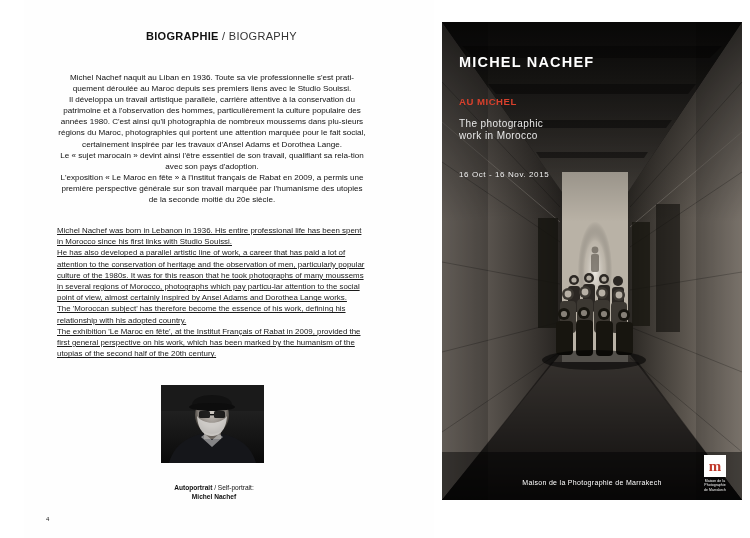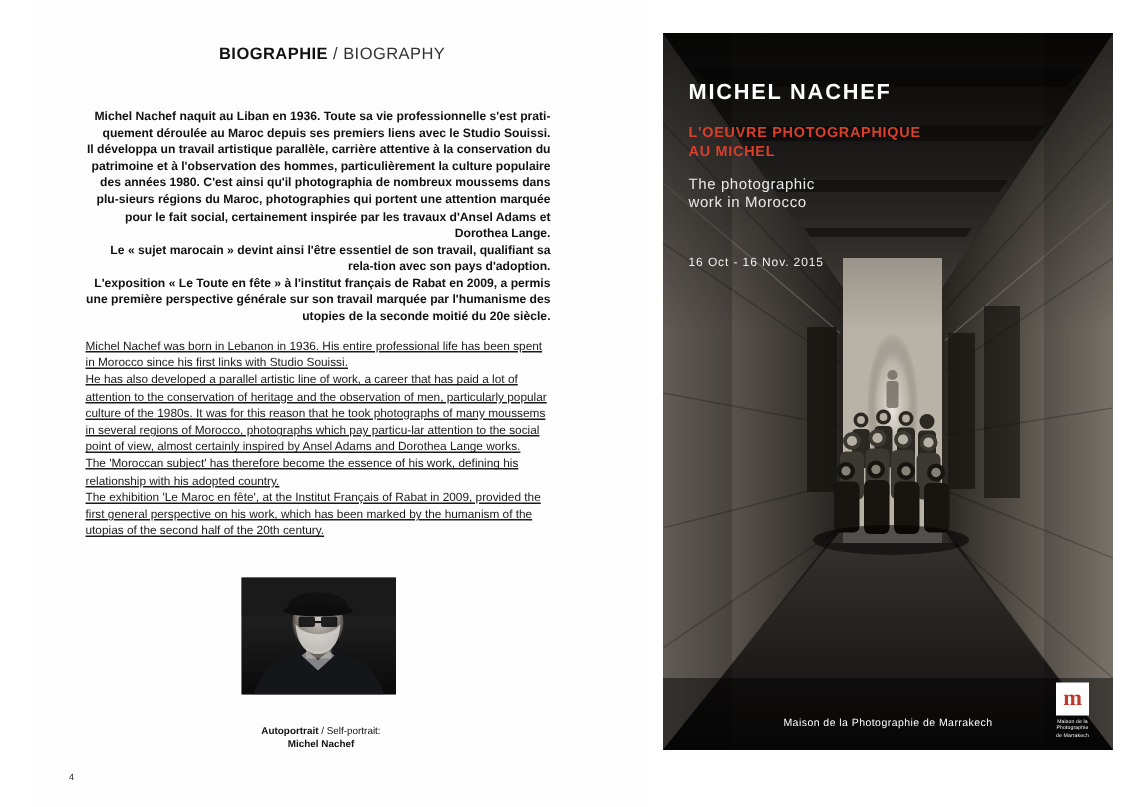--- a/index.html
+++ b/index.html
@@ -45,22 +45,22 @@
   .text-col {
     position: absolute;
     left: 33px;
     width: 310px;
     color: #111;
   }
   .fr-block {
     top: 72px;
     font-size: 8.1px;
     line-height: 11.1px;
-    font-weight: bold;
-    text-align: right;
+    font-weight: normal;
+    text-align: center;
   }
   .fr-block p { margin: 0; }
   .en-block {
     top: 225px;
     font-size: 7.9px;
     line-height: 11.2px;
     color: #1a1a1a;
   }
   .en-block p { margin: 0; text-decoration: underline; }
   .portrait-wrap {
@@ -199,21 +199,21 @@
   <div class="left-page">
 
     <div class="bio-heading">
       <span class="fr">BIOGRAPHIE</span><span class="en"> / </span><span class="en">BIOGRAPHY</span>
     </div>
 
     <div class="text-col fr-block">
       <p>Michel Nachef naquit au Liban en 1936. Toute sa vie professionnelle s'est prati-quement déroulée au Maroc depuis ses premiers liens avec le Studio Souissi.</p>
       <p>Il développa un travail artistique parallèle, carrière attentive à la conservation du patrimoine et à l'observation des hommes, particulièrement la culture populaire des années 1980. C'est ainsi qu'il photographia de nombreux moussems dans plu-sieurs régions du Maroc, photographies qui portent une attention marquée pour le fait social, certainement inspirée par les travaux d'Ansel Adams et Dorothea Lange.</p>
       <p>Le « sujet marocain » devint ainsi l'être essentiel de son travail, qualifiant sa rela-tion avec son pays d'adoption.</p>
-      <p>L'exposition « Le Toute en fête » à l'institut français de Rabat en 2009, a permis une première perspective générale sur son travail marquée par l'humanisme des utopies de la seconde moitié du 20e siècle.</p>
+      <p>L'exposition « Le Maroc en fête » à l'institut français de Rabat en 2009, a permis une première perspective générale sur son travail marquée par l'humanisme des utopies de la seconde moitié du 20e siècle.</p>
     </div>
 
     <div class="text-col en-block">
       <p>Michel Nachef was born in Lebanon in 1936. His entire professional life has been spent in Morocco since his first links with Studio Souissi.</p>
       <p>He has also developed a parallel artistic line of work, a career that has paid a lot of attention to the conservation of heritage and the observation of men, particularly popular culture of the 1980s. It was for this reason that he took photographs of many moussems in several regions of Morocco, photographs which pay particu-lar attention to the social point of view, almost certainly inspired by Ansel Adams and Dorothea Lange works.</p>
       <p>The 'Moroccan subject' has therefore become the essence of his work, defining his relationship with his adopted country.</p>
       <p>The exhibition 'Le Maroc en fête', at the Institut Français of Rabat in 2009, provided the first general perspective on his work, which has been marked by the humanism of the utopias of the second half of the 20th century.</p>
     </div>
 
     <div class="portrait-wrap">
@@ -396,21 +396,21 @@
           <rect x="0" y="0" width="300" height="478" fill="none"></rect>
           <rect x="0" y="0" width="46" height="478" fill="#000" opacity="0.18"></rect>
           <rect x="254" y="0" width="46" height="478" fill="#000" opacity="0.14"></rect>
           <rect x="0" y="430" width="300" height="48" fill="#000" opacity="0.45"></rect>
         </svg>
       </div>
 
       <div class="cover-title">MICHEL NACHEF</div>
 
       <div class="cover-sub">
-        <span>L'OEUVRE PHOTOGRAPHIQUE</span><br>
+        <br>
         <span>AU MICHEL</span>
       </div>
 
       <div class="cover-sub2">
         <span>The photographic</span><br>
         <span>work in Morocco</span>
       </div>
 
       <div class="cover-dates">16 Oct - 16 Nov. 2015</div>
 

